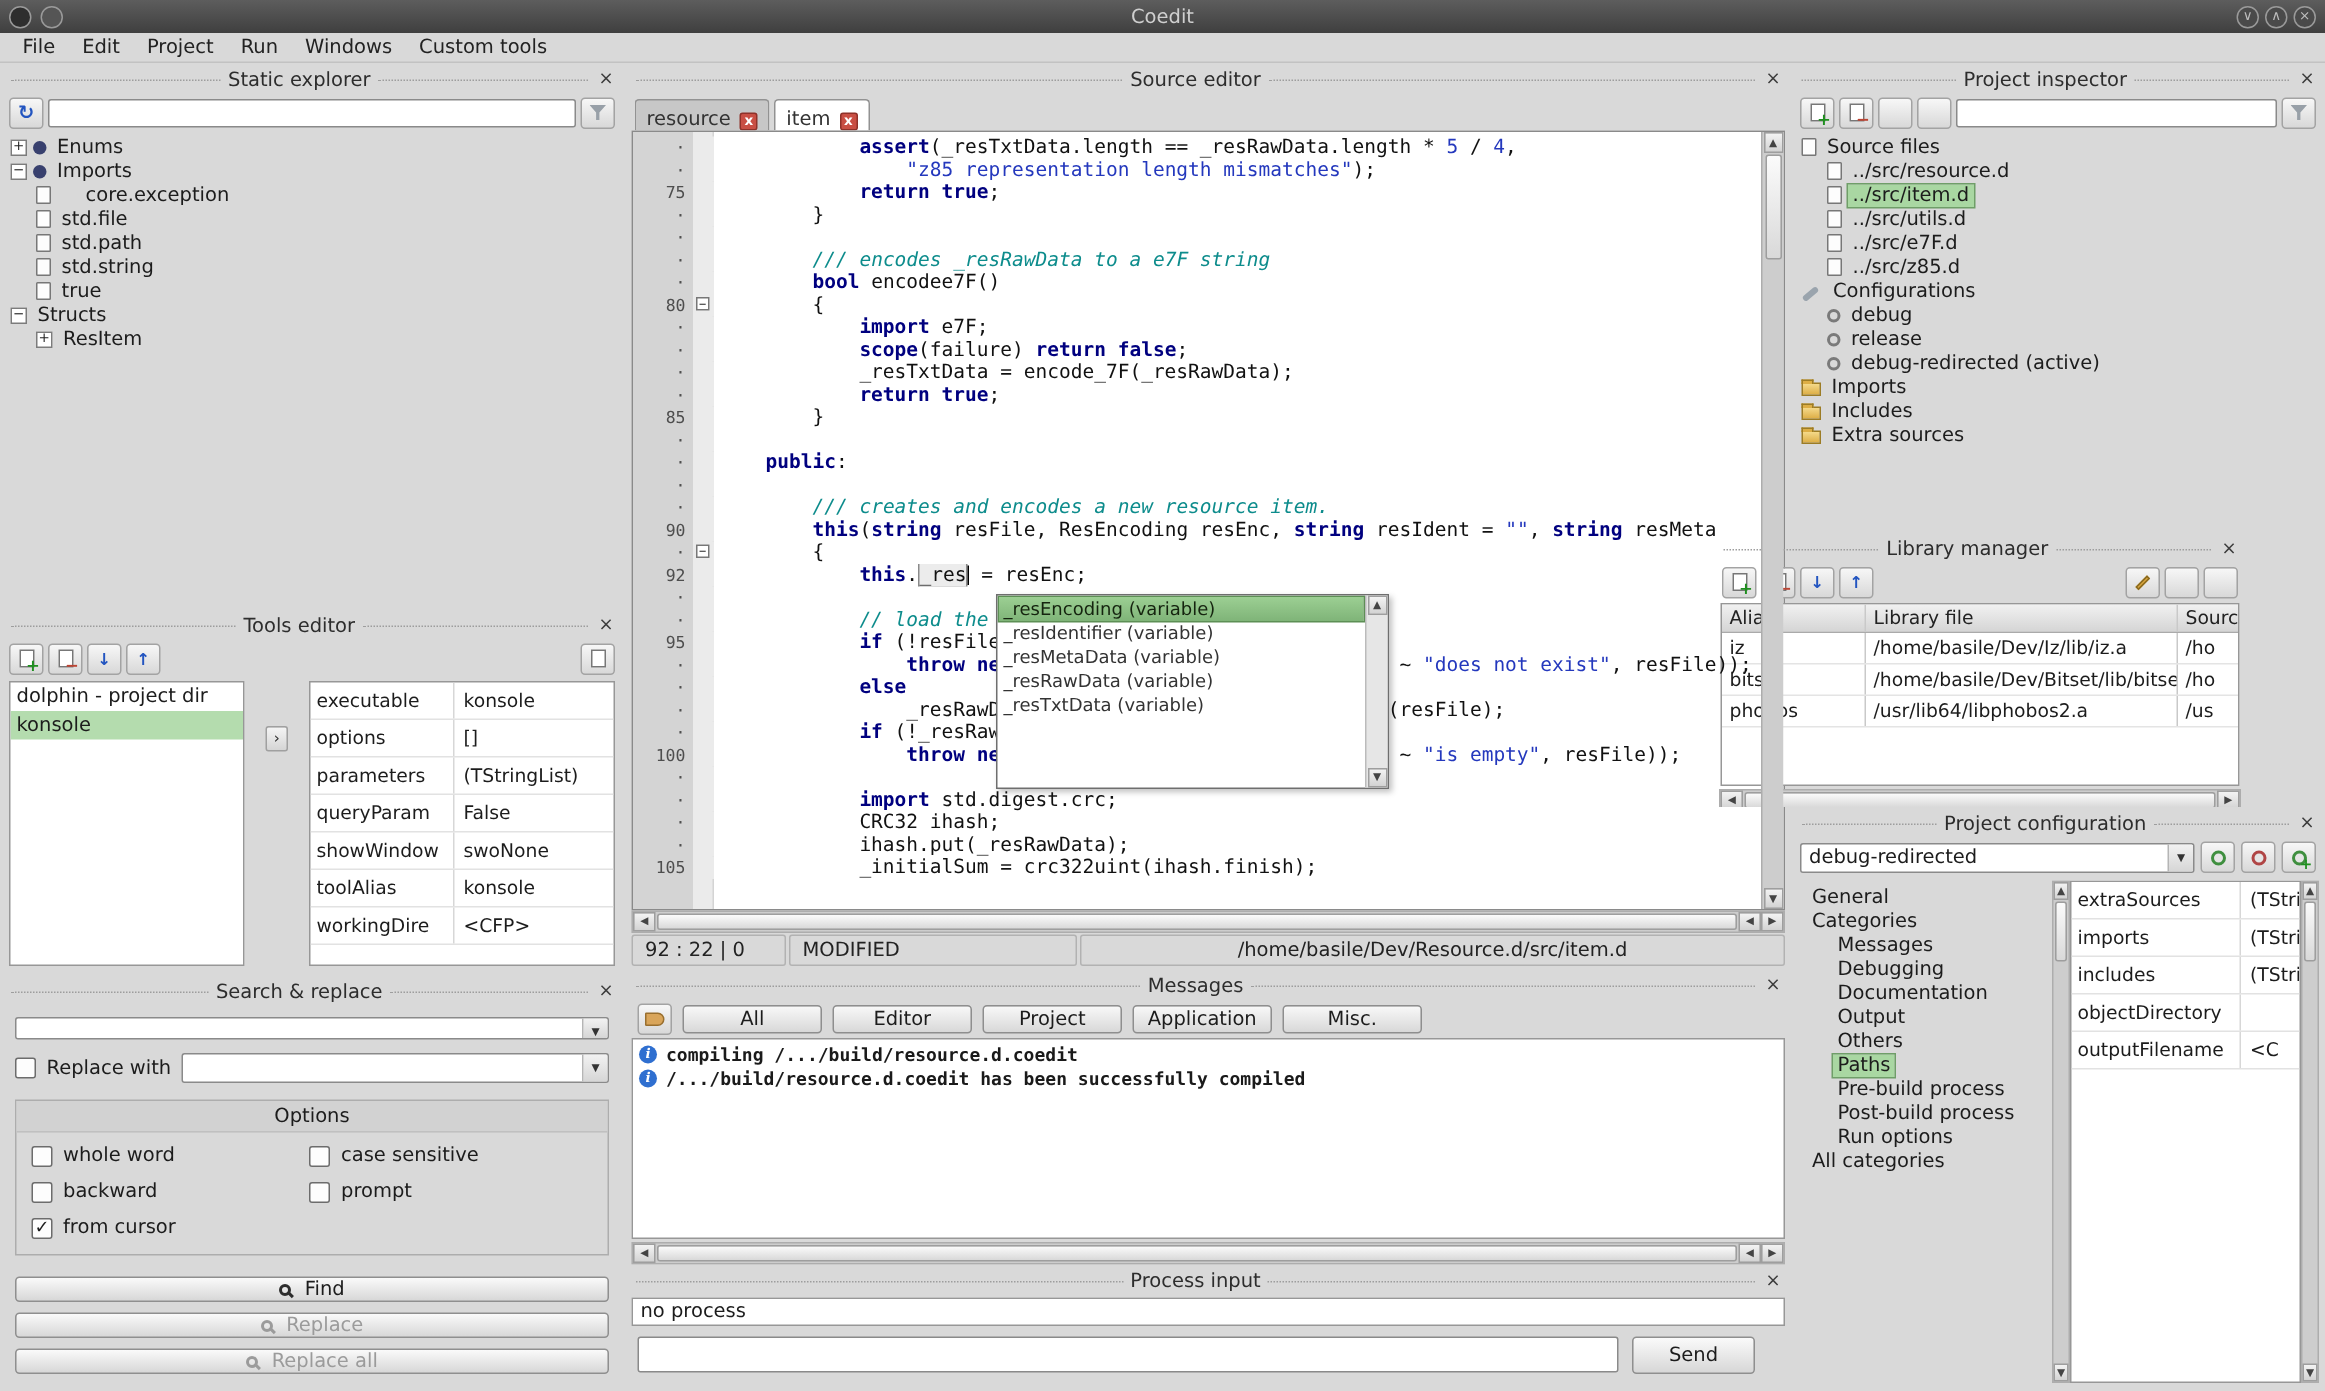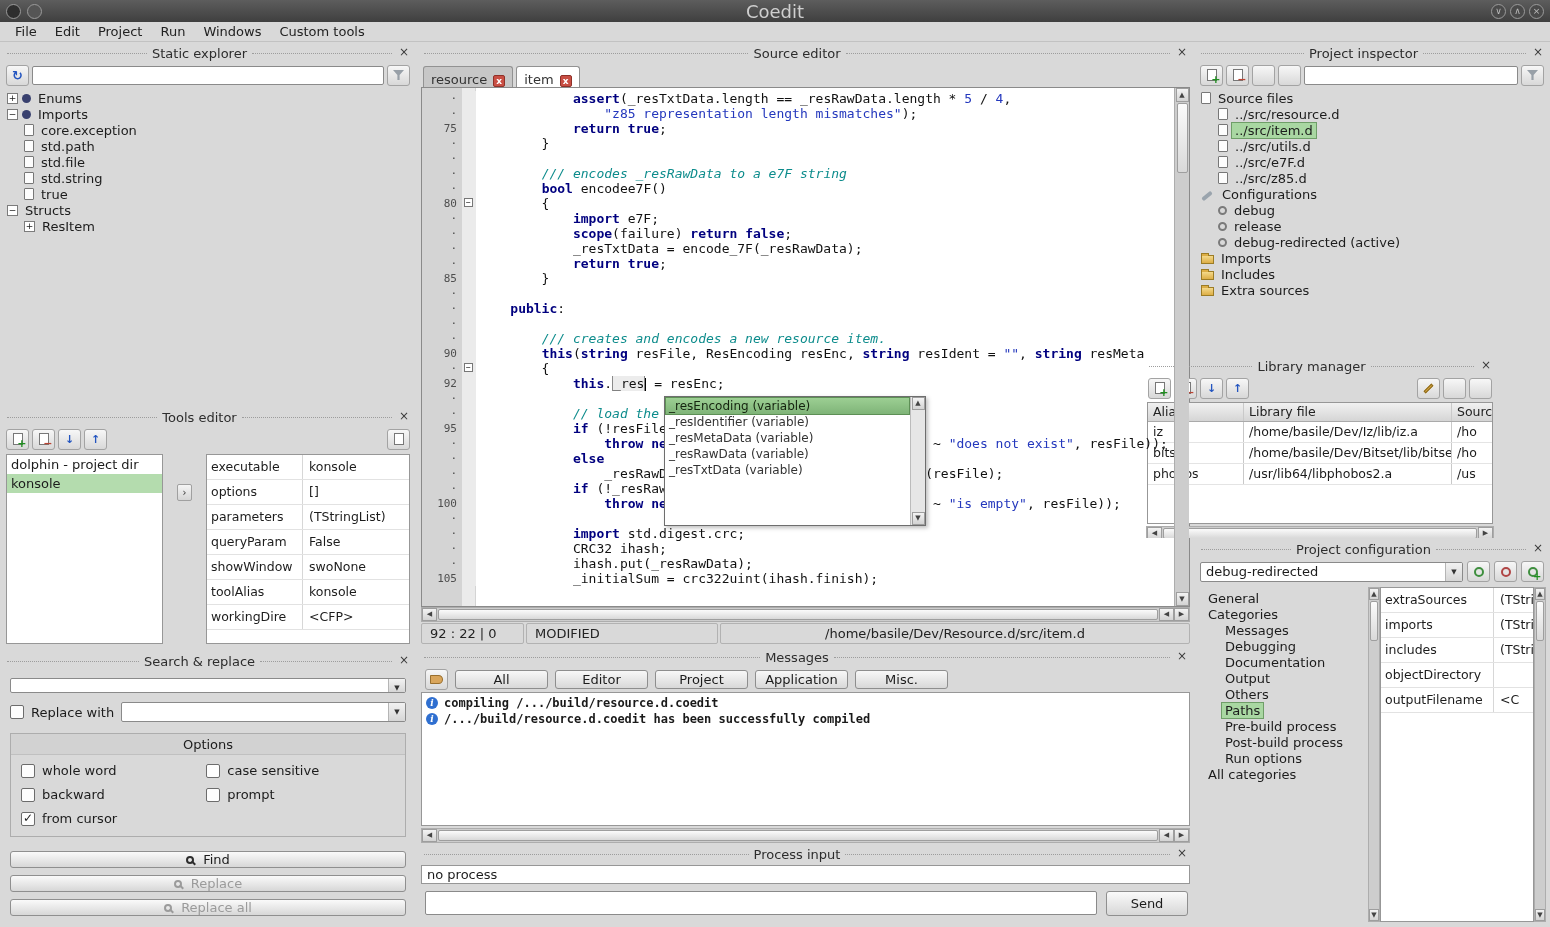--- a/index.html
+++ b/index.html
@@ -2,21 +2,21 @@
 <html><head>
 <meta charset="utf-8">
 <style>
   *{box-sizing:border-box;margin:0;padding:0}
   html,body{width:1550px;height:927px;overflow:hidden}
   body{font-family:"DejaVu Sans",sans-serif;font-size:13px;color:#1c1c1c;background:#d9d9d9}
   #app{position:relative;width:1550px;height:927px;background:#d9d9d9;overflow:hidden}
 
   
   #titlebar{position:absolute;left:0;top:0;width:100%;height:22px;background:linear-gradient(#5d5d5d,#3f3f3f);display:flex;align-items:center;padding:0 6px}
-  .tb-title{position:absolute;left:0;right:0;text-align:center;color:#cfcfcf;font-size:18px}
+  .tb-title{position:absolute;left:0;right:0;text-align:center;color:#cfcfcf;font-size:13px}
   .tb-circle{width:15px;height:15px;border-radius:50%;border:1px solid #9a9a9a;background:#2e2e2e;color:#bdbdbd;font-size:9px;line-height:13px;text-align:center;margin-right:6px;z-index:2}
   .tb-right{margin-left:auto;display:flex;gap:4px;z-index:2}
   .tb-right .tb-circle{margin:0;background:#4a4a4a}
 
   
   #menubar{position:absolute;left:0;top:22px;width:100%;height:20px;background:#d9d9d9;border-bottom:1px solid #c2c2c2;display:flex;align-items:center;padding-left:6px}
   .menu-item{padding:0 9px;height:20px;line-height:20px;color:#222}
 
   
   .panel{position:absolute;display:flex;flex-direction:column}
@@ -151,21 +151,21 @@
   .msg-toolbar{flex:0 0 26px;display:flex;align-items:center;gap:7px;padding:2px 6px}
   .filter-btn{flex:0 0 93px;height:19px;border:1px solid #8e8e8e;border-radius:3px;background:linear-gradient(#f8f8f8,#d8d8d8);font-size:13px;line-height:17px;text-align:center;color:#1c1c1c}
   .msg-list{flex:1;background:#fff;border:1px solid #979797;margin:0 2px;overflow:hidden;padding-top:2px}
   .msg-row{display:flex;align-items:center;gap:6px;height:16px;padding-left:4px;font-family:"DejaVu Sans Mono",monospace;font-size:12px;font-weight:bold;color:#1a1a1a;white-space:nowrap}
   #p-messages .sbh{margin-top:2px}
 
   
   .proc-status{flex:0 0 19px;background:#fff;border:1px solid #979797;margin:2px 2px 0 2px;line-height:17px;padding-left:5px;font-size:13px}
   .proc-row{flex:0 0 30px;display:flex;align-items:center;gap:9px;margin:4px 2px 0 6px}
   .proc-row input{flex:1;height:24px;border:1px solid #8a8a8a;border-radius:2px;background:#fff;outline:none;font-family:inherit;font-size:13px;padding:0 5px}
-  .send-btn{flex:0 0 82px;height:25px;margin-right:2px}
+  .send-btn{flex:0 0 82px;height:25px;margin-right:20px}
 
   
   .lm-table{flex:0 0 122px;margin:1px 3px 0 3px;border:1px solid #979797;background:#fff;font-size:12.5px;overflow:hidden}
   .lm-head{display:flex;height:19px;line-height:18px;background:linear-gradient(#f1f1f1,#d5d5d5);border-bottom:1px solid #aaa;font-size:12.5px;color:#222}
   .lm-row{display:flex;height:21px;line-height:20px;border-bottom:1px solid #e4e4e4}
   .lm-c0{flex:0 0 96px;border-right:1px solid #c9c9c9;padding-left:5px;overflow:hidden;white-space:nowrap}
   .lm-c1{flex:0 0 208px;border-right:1px solid #c9c9c9;padding-left:5px;overflow:hidden;white-space:nowrap}
   .lm-c2{flex:1;padding-left:5px;overflow:hidden;white-space:nowrap}
   #p-library .sbh{margin-top:2px}
 
@@ -223,31 +223,31 @@
           <div class="trow" style="padding-left: 5px;">
             <span class="exp">+</span>
             <span class="ti ti-dot"></span>
             <span class="tlabel">Enums</span>
           </div>
           <div class="trow" style="padding-left: 5px;">
             <span class="exp">−</span>
             <span class="ti ti-dot"></span>
             <span class="tlabel">Imports</span>
           </div>
-          <div class="trow" style="padding-left: 22px;">
+          <div class="trow" style="padding-left: 22px; gap: 16px;">
             <span class="ti ti-doc"></span>
             <span class="tlabel">core.exception</span>
           </div>
           <div class="trow" style="padding-left: 22px;">
             <span class="ti ti-doc"></span>
+            <span class="tlabel">std.file</span>
+          </div>
+          <div class="trow" style="padding-left: 22px;">
+            <span class="ti ti-doc"></span>
             <span class="tlabel">std.path</span>
-          </div>
-          <div class="trow" style="padding-left: 22px;">
-            <span class="ti ti-doc"></span>
-            <span class="tlabel">std.file</span>
           </div>
           <div class="trow" style="padding-left: 22px;">
             <span class="ti ti-doc"></span>
             <span class="tlabel">std.string</span>
           </div>
           <div class="trow" style="padding-left: 22px;">
             <span class="ti ti-doc"></span>
             <span class="tlabel">true</span>
           </div>
           <div class="trow" style="padding-left: 5px;">

